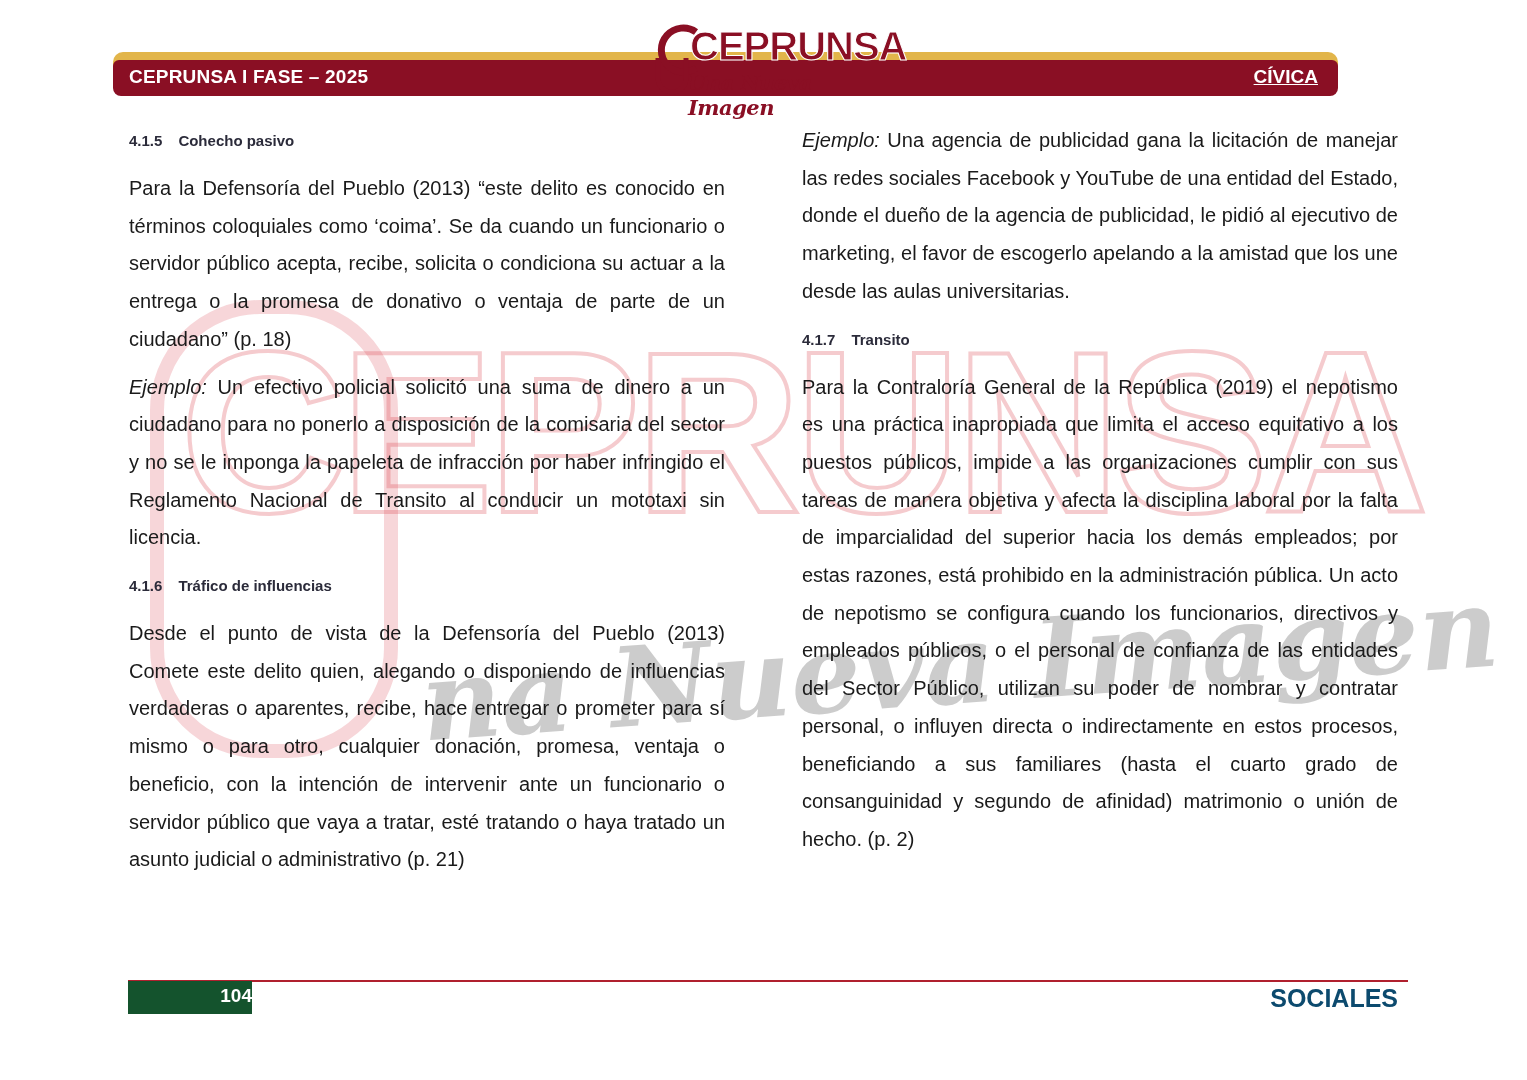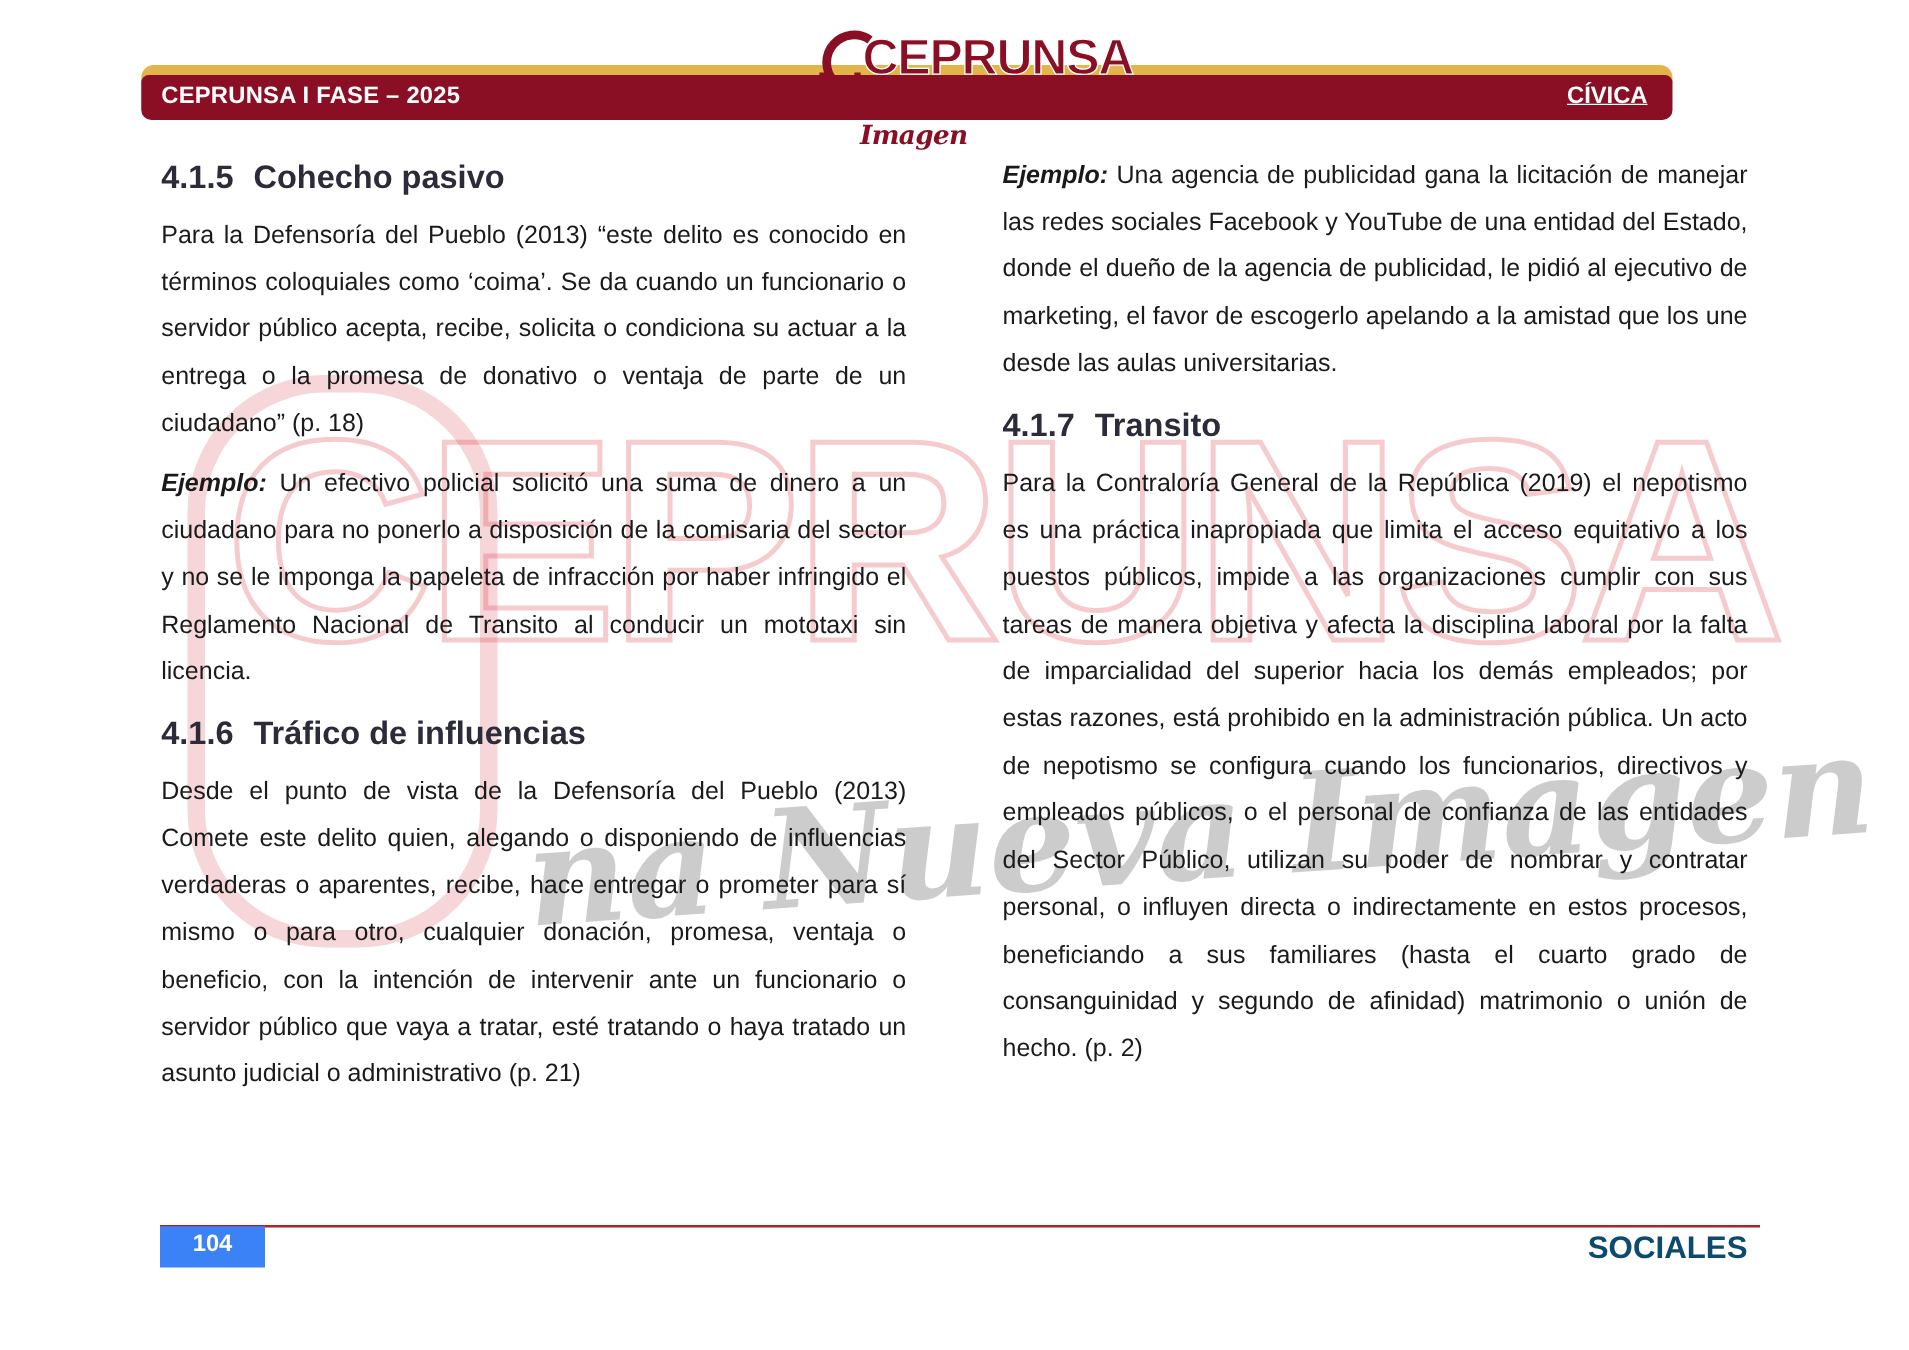--- a/index.html
+++ b/index.html
@@ -16,27 +16,27 @@
   .logo-sub { position:absolute; left:40px; top:52px; font-size:21px; font-style:italic; font-weight:bold; color:#8a0f24; font-family:"DejaVu Serif", serif; letter-spacing:-0.5px; }
 
   .watermark { position:absolute; pointer-events:none; }
   .wm-ceprunsa { left:180px; top:300px; font-size:230px; font-weight:bold; color:transparent; -webkit-text-stroke:4px rgba(220,70,80,0.28); letter-spacing:-6px; }
   .wm-sub { left:420px; top:600px; font-size:110px; font-weight:bold; font-style:italic; color:rgba(110,110,110,0.35); font-family:"DejaVu Serif", serif; transform:rotate(-4deg); }
   .wm-u { left:150px; top:300px; width:220px; height:430px; border:14px solid rgba(220,70,80,0.22); border-radius:110px; }
 
   .col { position:absolute; top:122px; width:596px; font-size:20px; line-height:37.7px; text-align:justify; }
   .col-left { left:129px; }
   .col-right { left:802px; }
-  .heading { font-weight:bold; color:#2b2b3a; font-size:26px; margin:0 0 10px 0; line-height:38px; }
+  .heading { font-weight:bold; color:#2b2b3a; font-size:15px; margin:0 0 10px 0; line-height:38px; }
   .heading .num { margin-right:16px; }
   p { margin:0 0 10px 0; }
-  .ej { font-weight:bold; font-style:italic; }
+  .ej { font-weight:normal; font-style:italic; }
 
   .footer-line { position:absolute; left:128px; top:980px; width:1280px; height:2px; background:#b0202e; }
-  .page-num { position:absolute; left:128px; top:981px; width:84px; height:33px; background:#3b82f6; color:#ffffff; font-weight:bold; font-size:19px; text-align:center; line-height:30px; }
+  .page-num { position:absolute; left:128px; top:981px; width:84px; height:33px; background:#14532d; color:#ffffff; font-weight:bold; font-size:19px; text-align:right; line-height:30px;padding-left:40px; }
   .footer-right { position:absolute; right:129px; top:984px; color:#0c4a6e; font-weight:bold; font-size:25px; }
 </style>
 </head>
 <body>
 
 <div class="watermark wm-u"></div>
 <div class="watermark wm-ceprunsa">CEPRUNSA</div>
 <div class="watermark wm-sub">na Nueva Imagen</div>
 
 <div class="header">

